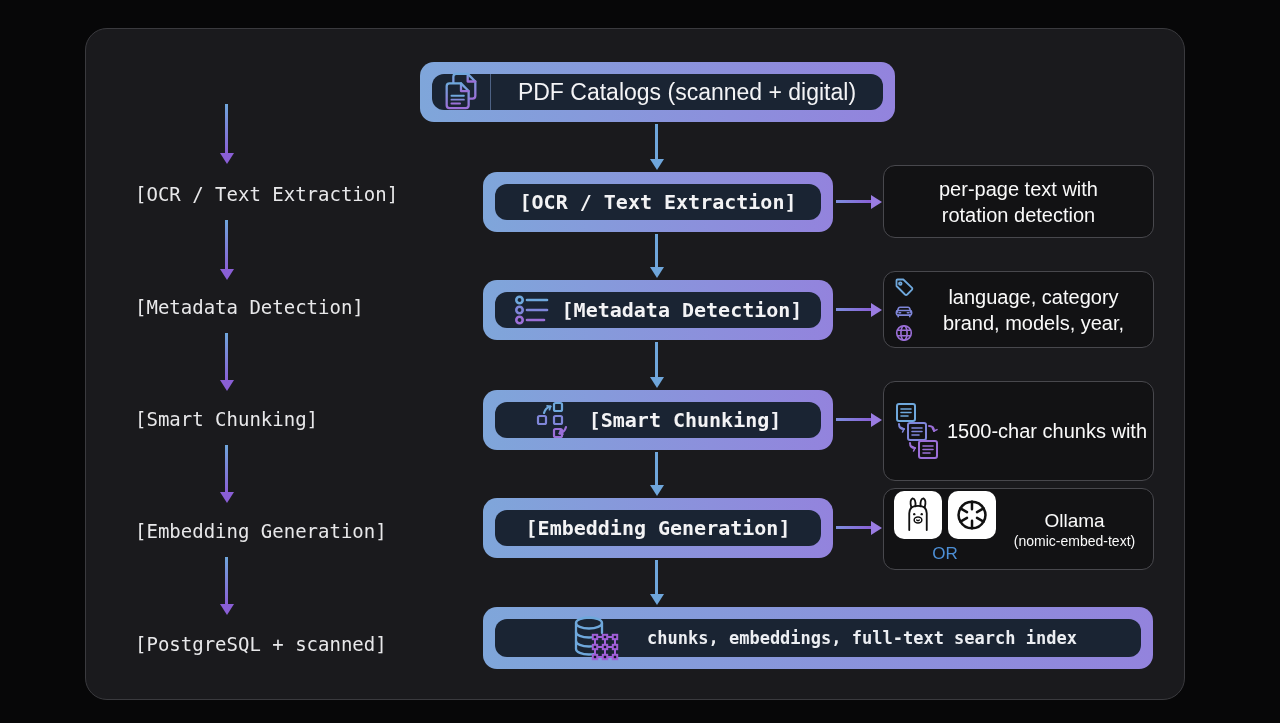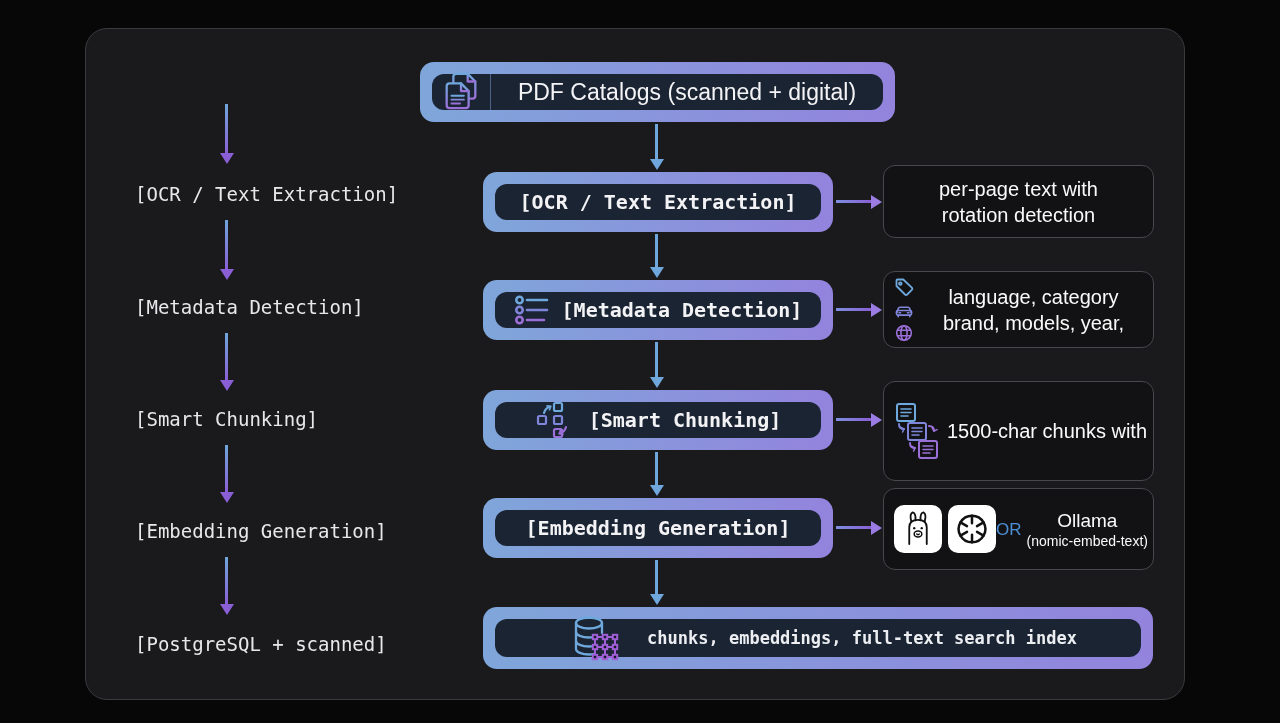--- a/index.html
+++ b/index.html
@@ -36,21 +36,21 @@
   
   .ann{position:absolute;left:883px;width:271px;border-radius:12px;background:#121214;
        border:1.5px solid var(--ann_border,#48484d);box-sizing:border-box;display:flex;align-items:center;
        color:#fafafa;font-size:20px;line-height:26px;}
   .ann .txt{flex:1;text-align:center;}
   .icon-col{display:flex;flex-direction:column;gap:3px;margin-left:10px;}
   
   .storebox .inner{justify-content:center;padding-left:12px;}
   .store-label{margin-left:26px;font-size:17px;font-weight:bold;color:#eceef2;white-space:nowrap;}
   
-  .brandgroup{display:flex;flex-direction:row;align-items:center;margin-left:10px;}
+  .brandgroup{display:flex;flex-direction:column;align-items:center;margin-left:10px;}
   .brandrow{display:flex;gap:6px;}
   .brandsq{width:48px;height:48px;border-radius:10px;background:#fff;display:flex;align-items:center;justify-content:center;}
   .orlabel{color:var(--or_color,#4d8fd6);font-size:17px;font-weight:500;margin-top:2px;}
   .embtxt{flex:1;text-align:center;}
   .embtitle{font-size:19px;line-height:24px;}
   .embsub{font-size:14px;line-height:17px;}
   .embalt{font-size:21px;line-height:24px;}
 </style>
 </head>
 <body>

